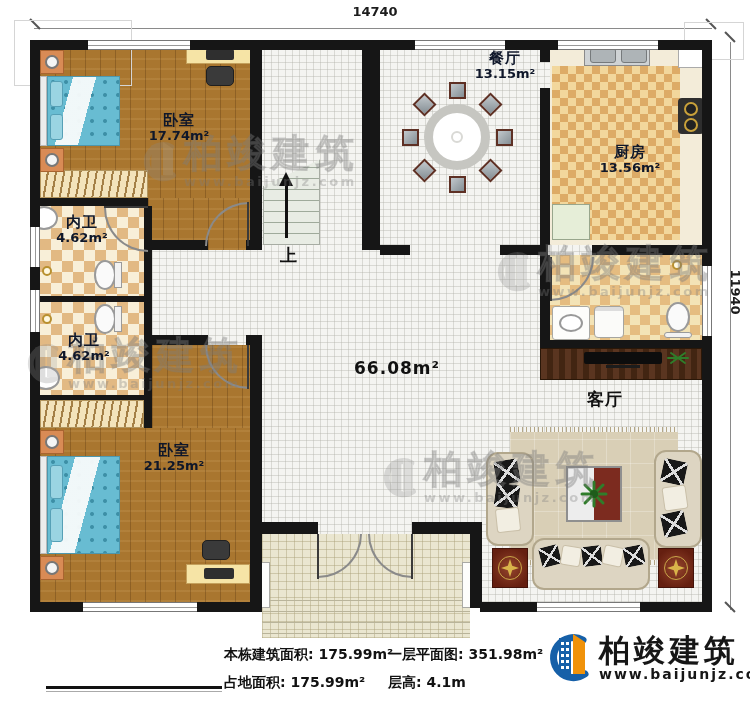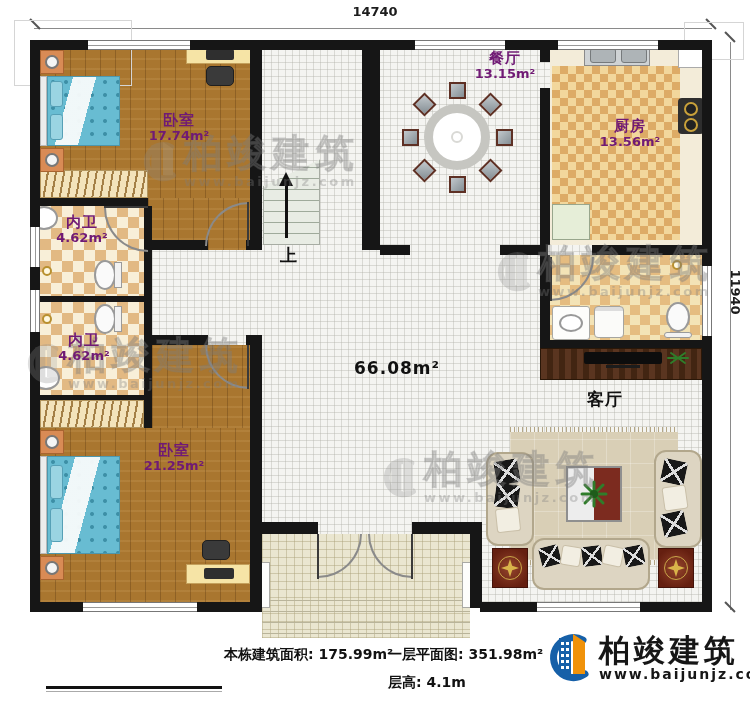--- a/index.html
+++ b/index.html
@@ -32,21 +32,21 @@
 
   .wall { position:absolute; background:#161616; }
   .window-h { position:absolute; height:10px; background:#fff linear-gradient(#999,#999) center / 100% 1px no-repeat;
     border-top:1px solid #777; border-bottom:1px solid #777; }
   .window-v { position:absolute; width:10px; background:#fff linear-gradient(90deg,#999,#999) center / 1px 100% no-repeat;
     border-left:1px solid #777; border-right:1px solid #777; }
 
   .arc { position:absolute; border:0 solid #8a8a8a; }
   .leaf { position:absolute; background:#3a3a3a; }
 
-  .room-label { position:absolute; text-align:center; color:#701a75; font-weight:bold; line-height:1.14; }
+  .room-label { position:absolute; text-align:center; color:#0f172a; font-weight:bold; line-height:1.14; }
   .room-label .rname { display:block; font-size:15px; letter-spacing:1px; }
   .room-label .rarea { display:block; font-size:13px; }
   .big-label { position:absolute; text-align:center; color:#101010; font-weight:bold; font-size:17px; letter-spacing:1px; }
 
   .dim { position:absolute; color:#1c1c1c; font-weight:bold; font-size:13px; text-align:center; }
   .dimline { position:absolute; background:#8a8a8a; }
   .tick { position:absolute; width:14px; height:2px; background:#555; transform:rotate(45deg); }
   .groundline { position:absolute; border:1px solid #d5d5d5; }
 
   .stairs { position:absolute; background:#e8ece4; border:1px solid #a7aca3;
@@ -365,21 +365,21 @@
       <span class="rarea">4.62m²</span>
     </div>
   <div class="room-label z-label" style="left:128px;top:442px;width:92px;">
     <span class="rname">卧室</span>
       <span class="rarea">21.25m²</span>
     </div>
   <div class="room-label z-label" style="left:466px;top:50px;width:78px;">
     <span class="rname">餐厅</span>
       <span class="rarea">13.15m²</span>
     </div>
-  <div class="room-label z-label" style="left:588px;top:118px;width:84px;">
+  <div class="room-label z-label" style="left:588px;top:144px;width:84px;">
     <span class="rname">厨房</span>
       <span class="rarea">13.56m²</span>
     </div>
   <div class="big-label z-label" style="left:573px;top:388px;width:64px;">客厅</div>
   <div class="big-label z-label" style="left:352px;top:358px;width:90px;">66.08m²</div>
   <div class="big-label z-label" style="left:277px;top:244px;width:24px;">上</div>
 
   <div class="dimline" style="left:34px;top:28px;width:678px;height:1px;"></div>
   <div class="tick" style="left:28px;top:23px;"></div>
   <div class="tick" style="left:704px;top:23px;"></div>
@@ -387,20 +387,21 @@
   <div class="dimline" style="left:730px;top:42px;width:1px;height:568px;"></div>
   <div class="tick" style="left:723px;top:36px;"></div>
   <div class="tick" style="left:723px;top:606px;"></div>
   <div class="dim" style="left:743px;top:262px;width:60px;transform:rotate(90deg);transform-origin:0 0;">11940</div>
   <div class="groundline" style="left:14px;top:20px;width:118px;height:66px;"></div>
   <div class="groundline" style="left:684px;top:22px;width:60px;height:38px;"></div>
 
   <div class="abs" style="left:46px;top:686px;width:176px;height:3px;background:#111;"></div>
   <div class="abs" style="left:46px;top:691px;width:176px;height:1px;background:#aaa;"></div>
   <div class="stat" style="left:224px;top:646px;"><span>本栋建筑面积:</span> <span>175.99m²</span></div>
+  <div class="stat" style="left:224px;top:674px;"><span>占地面积:</span> <span>175.99m²</span></div>
   <div class="stat" style="left:388px;top:646px;"><span>一层平面图:</span> <span>351.98m²</span></div>
   <div class="stat" style="left:388px;top:674px;"><span>层高:</span> <span>4.1m</span></div>
 
   <div class="brandlogo" style="left:543px;top:630px;">
     <svg width="48" height="56" viewBox="0 0 48 56">
       <path d="M40,10 A20,20 0 1 0 42,44" stroke="#1660a8" stroke-width="7" fill="none" stroke-linecap="round"></path>
       <rect x="16" y="8" width="12" height="36" fill="#1660a8"></rect>
       <polygon points="30,4 42,12 42,44 30,44" fill="#f0920a"></polygon>
       <g fill="#fff">
         <rect x="18" y="12" width="3" height="3"></rect>

